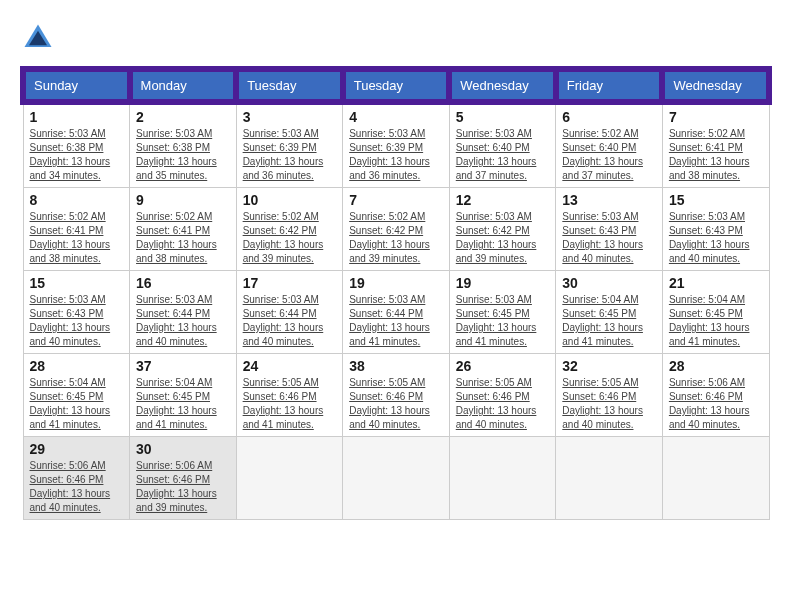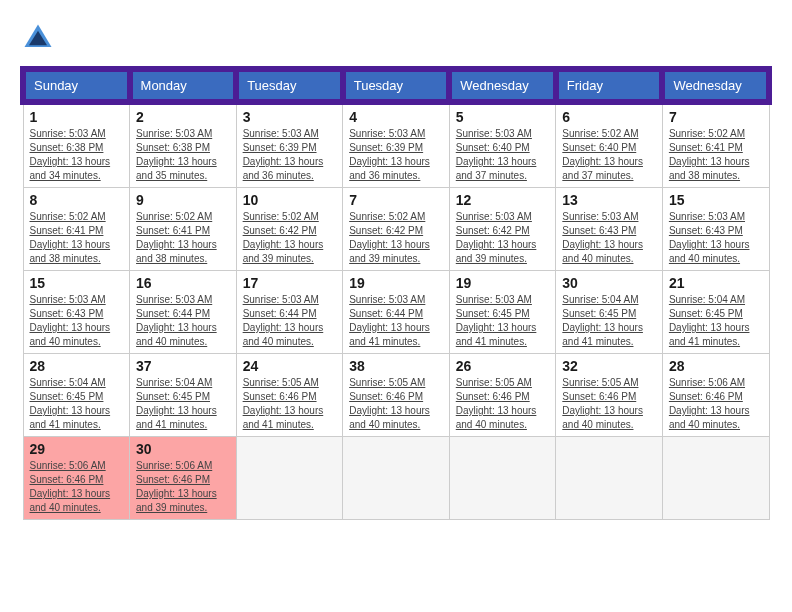--- a/index.html
+++ b/index.html
@@ -63,21 +63,21 @@
     .calendar td {
       border: 1px solid #ccc;
       vertical-align: top;
       padding: 4px 6px;
       width: calc(100% / 7);
       min-height: 80px;
       color: #333;
       background: #fff;
     }
     .calendar tr:last-child td {
-      background: #fca5a5;
+      background: #e5e5e5;
     }
     .day-num {
       font-size: 14px;
       font-weight: bold;
       color: #1a1a1a;
       display: block;
       margin-bottom: 2px;
     }
     .day-info {
       font-size: 10px;

